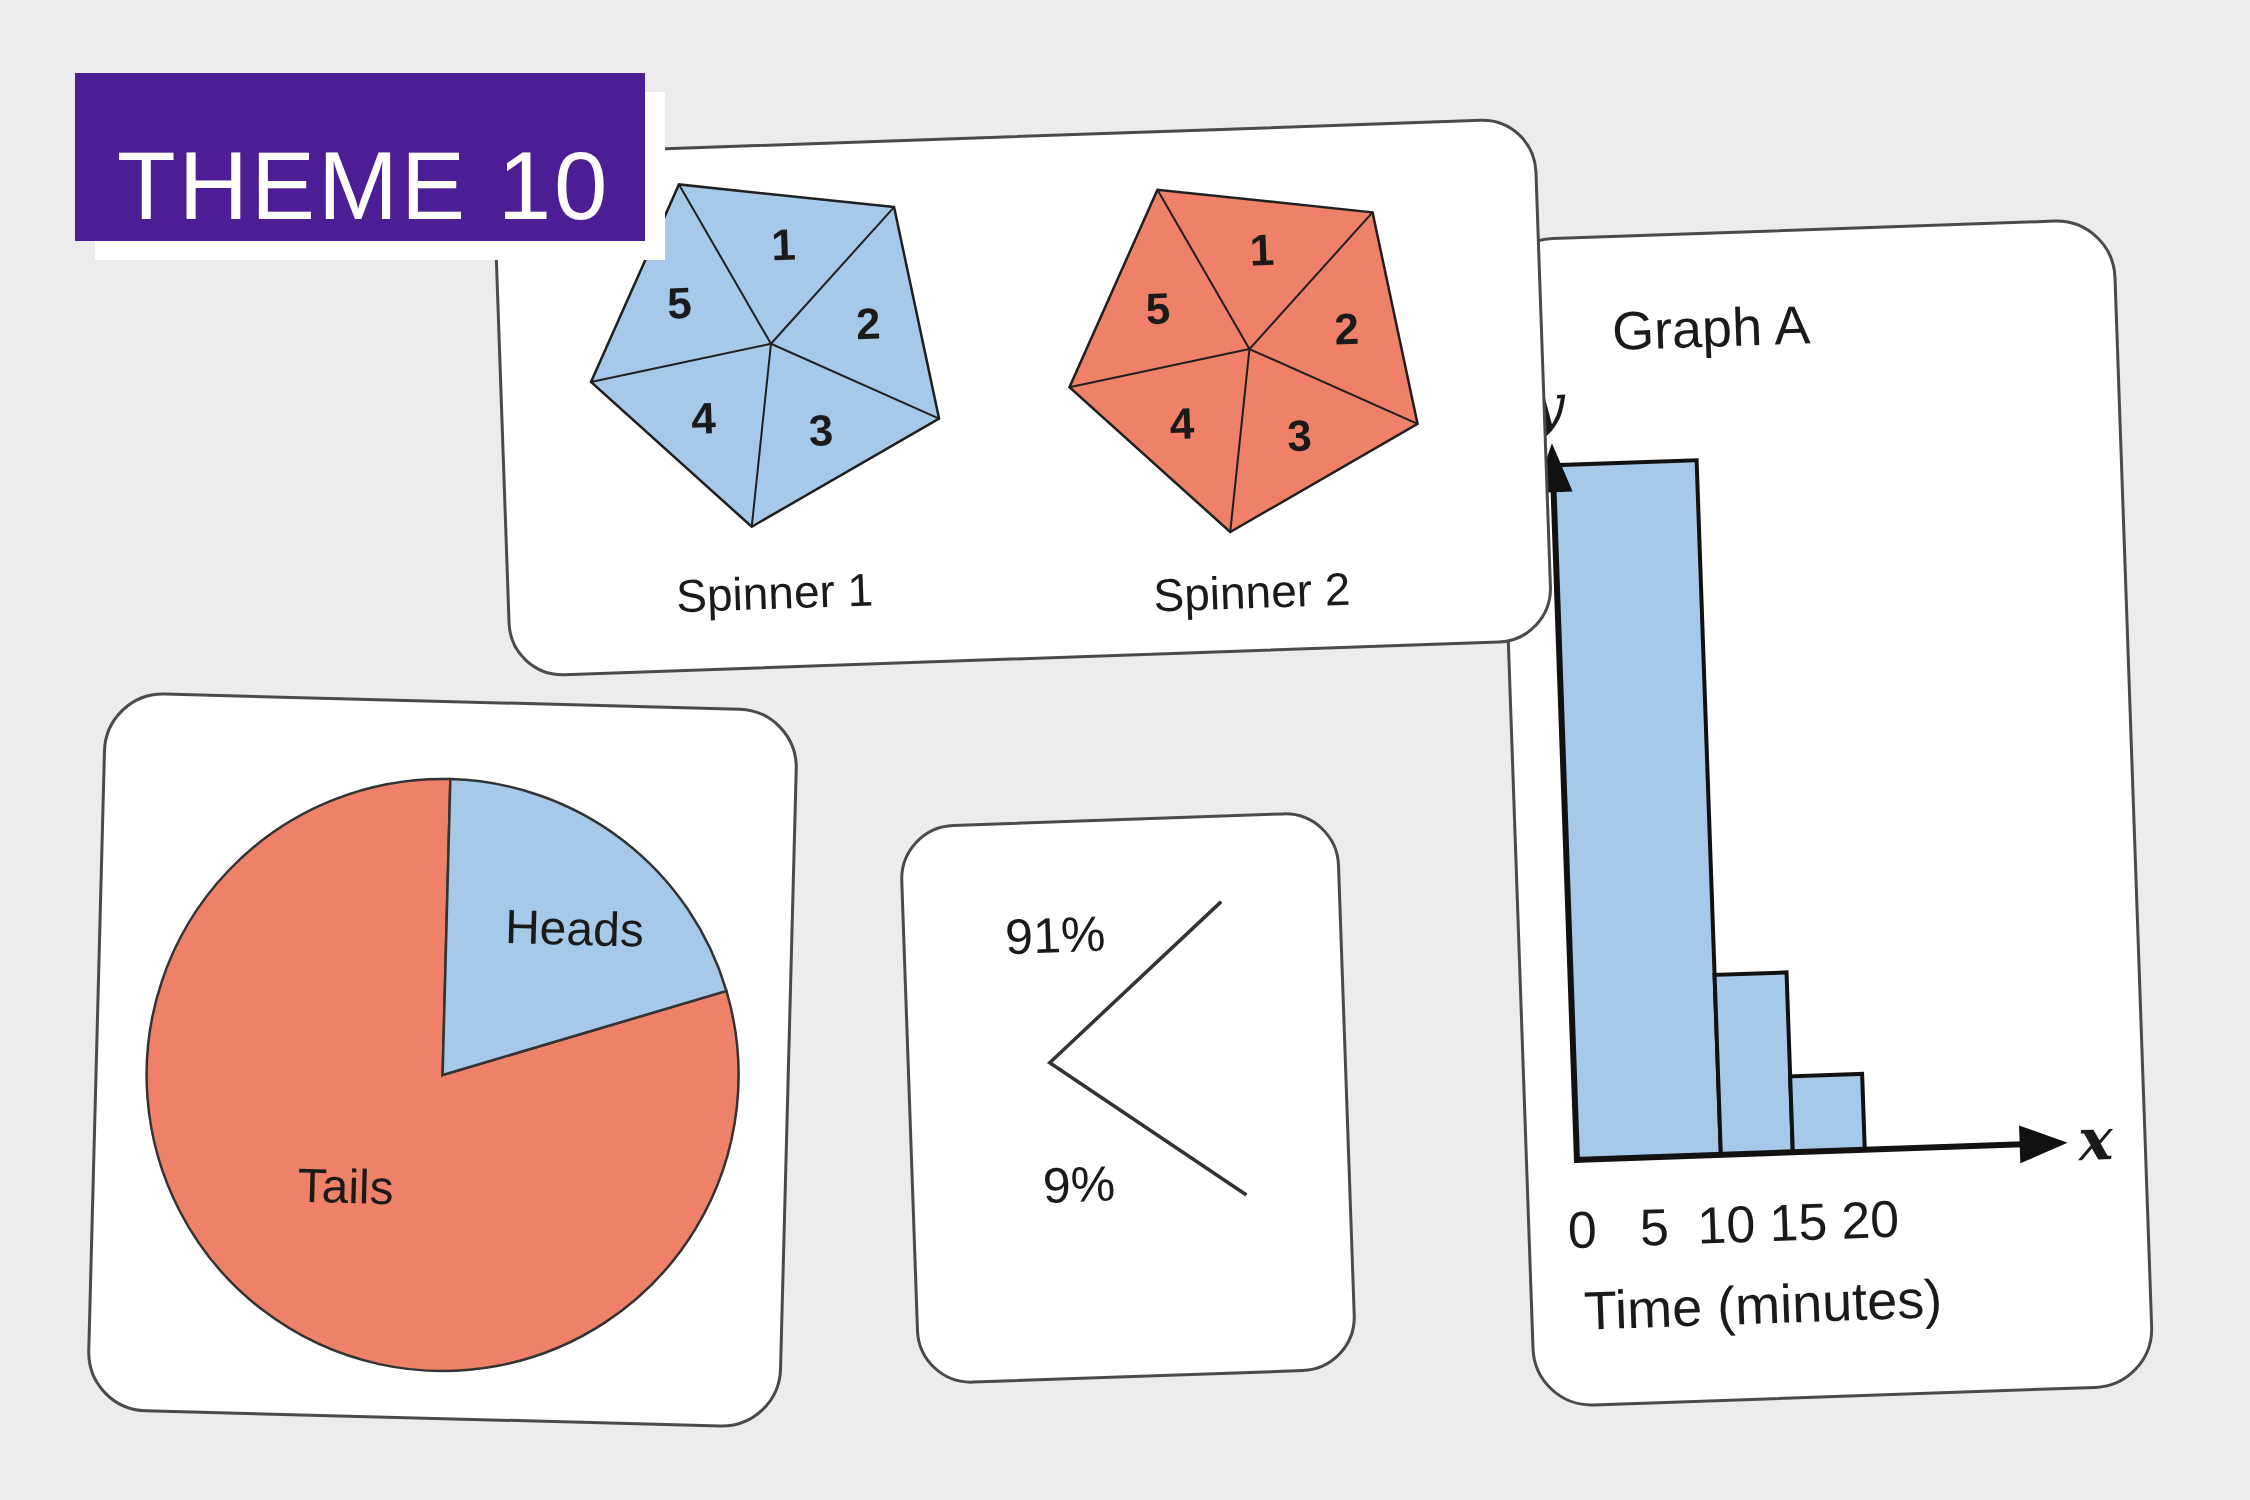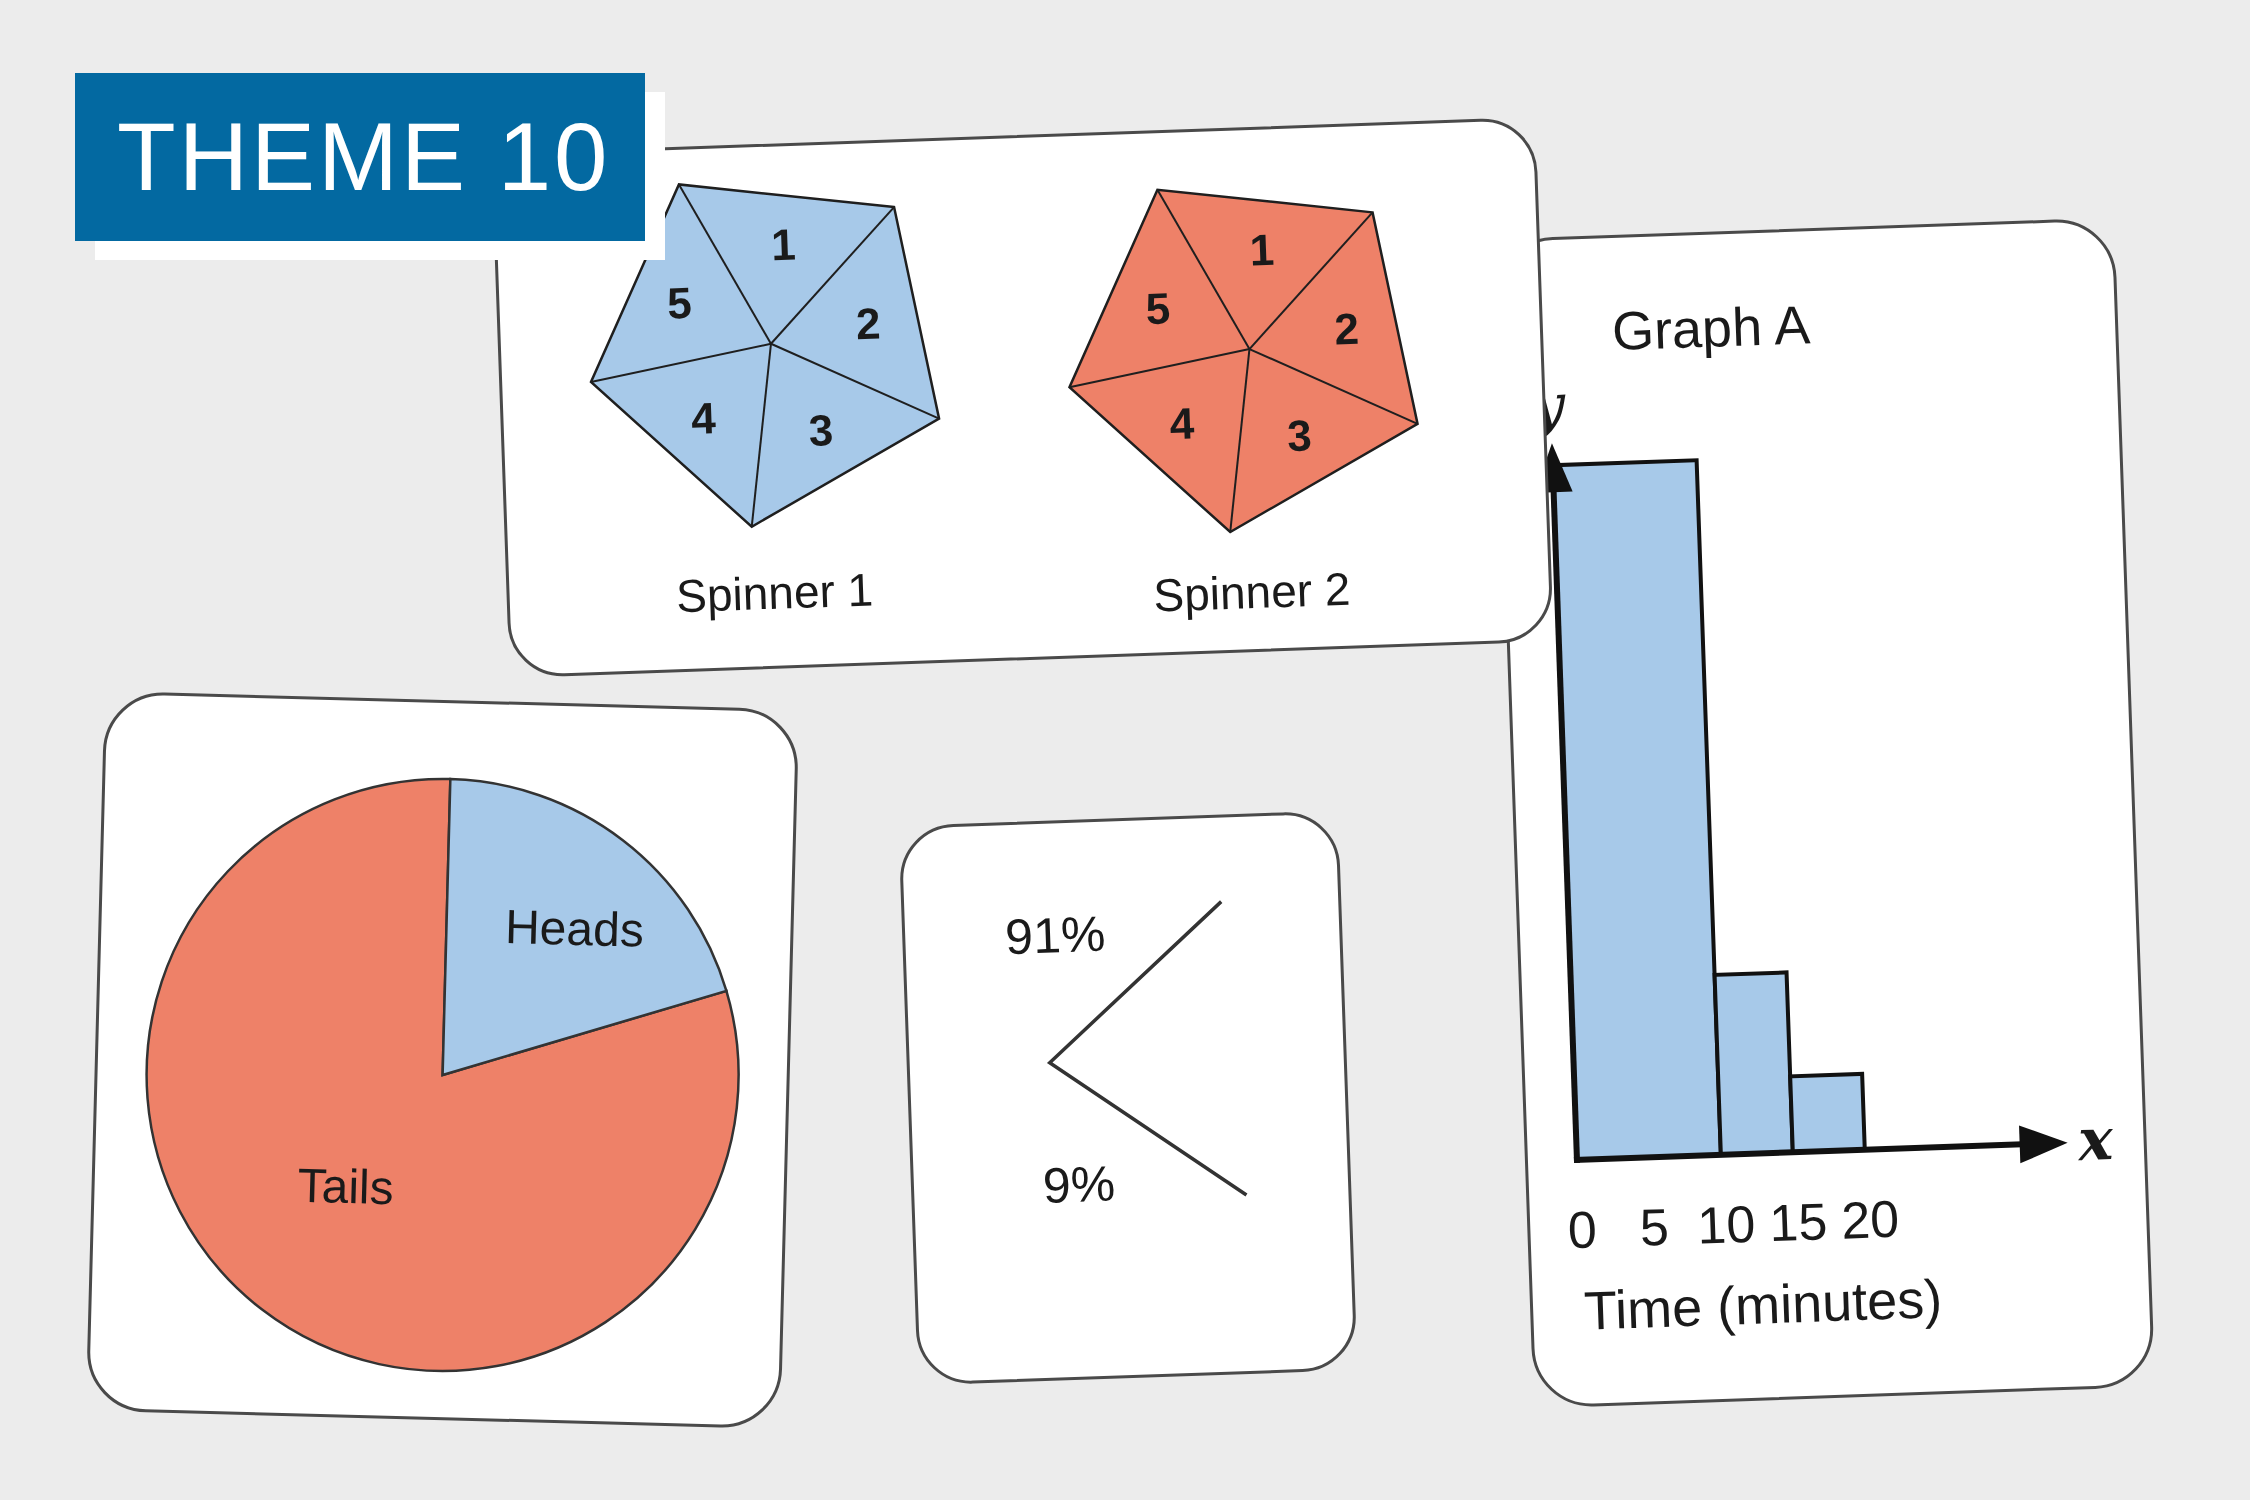--- a/index.html
+++ b/index.html
@@ -7,22 +7,22 @@
          font-family:"Liberation Sans",sans-serif;}
   .card{position:absolute;background:#ffffff;border:3px solid #4a4a4a;border-radius:60px;box-sizing:border-box;}
   .card svg{position:absolute;left:0;top:0;}
 
   #graph-card   {left:1513px;top:228px;width:622px;height:1170px;transform:rotate(-2deg);z-index:1;}
   #spinner-card {left:500px;top:135px;width:1045px;height:525px;transform:rotate(-2deg);z-index:2;border-radius:55px;}
   #pie-card     {left:95px;top:700px;width:695px;height:720px;transform:rotate(1.5deg);z-index:2;}
   #percent-card {left:908px;top:818px;width:440px;height:560px;transform:rotate(-2deg);z-index:2;border-radius:55px;}
 
   #banner-echo{position:absolute;left:95px;top:92px;width:570px;height:168px;background:#ffffff;z-index:3;}
-  #banner{position:absolute;left:75px;top:73px;width:570px;height:168px;background:#0369a1;z-index:4;
-          display:flex;align-items:center;}
+  #banner{position:absolute;left:75px;top:73px;width:570px;height:168px;background:#4c1d95;z-index:4;
+          display:flex;align-items:flex-end;}
   #banner .banner-text{color:#ffffff;font-size:96px;font-weight:300;letter-spacing:3px;padding-left:42px;
           font-family:"Liberation Sans",sans-serif;white-space:nowrap;}
 
   text{fill:#1a1a1a;}
   .num{font:bold 44px "Liberation Sans",sans-serif;}
   .spin-label{font:46px "Liberation Sans",sans-serif;}
   .graph-title{font:54px "Liberation Sans",sans-serif;}
   .tick{font:52px "Liberation Sans",sans-serif;}
   .axis-title{font:54px "Liberation Sans",sans-serif;}
   .axis-var{font:bold italic 58px "DejaVu Serif",serif;}

